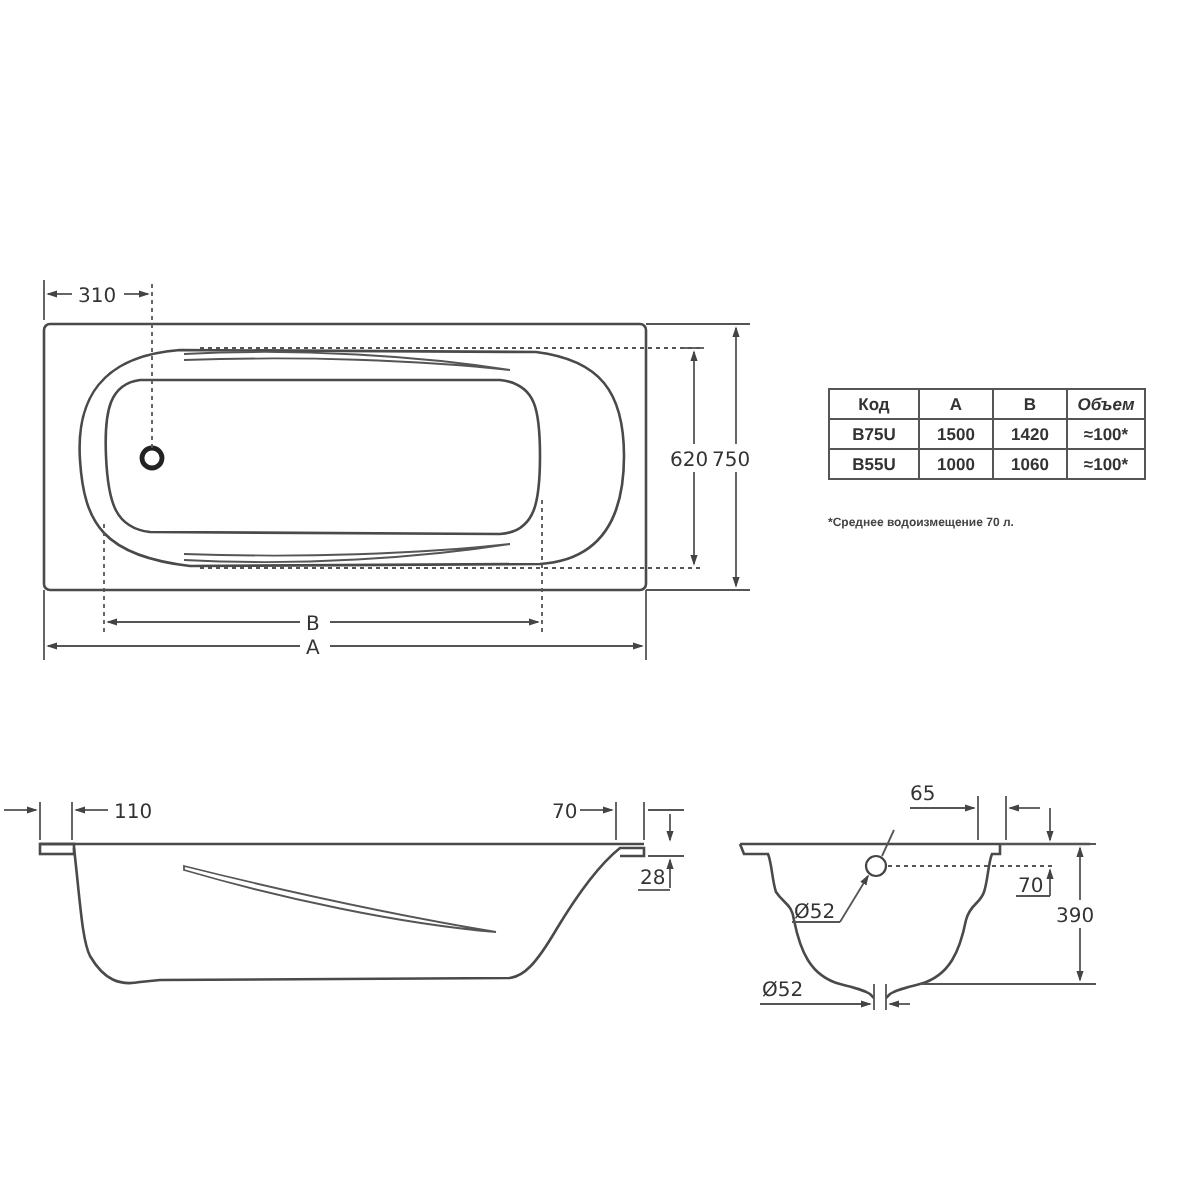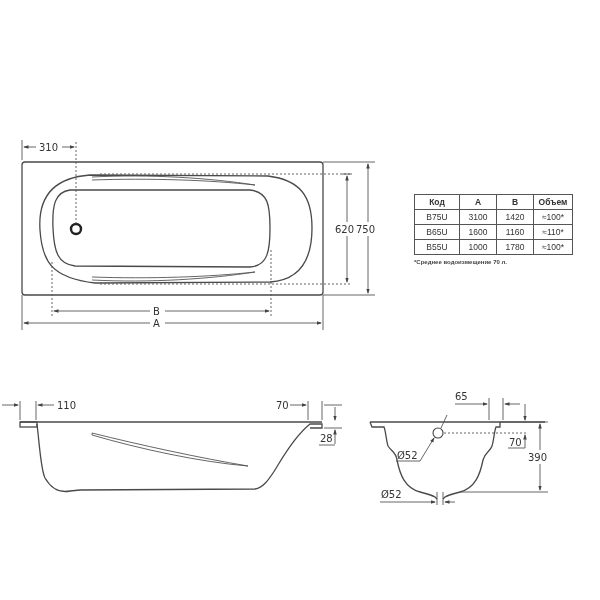--- a/index.html
+++ b/index.html
@@ -3,23 +3,23 @@
   <meta charset="utf-8">
   <style>
     html, body { margin: 0; padding: 0; background: #ffffff; }
     body { width: 600px; height: 600px; position: relative; overflow: hidden; font-family: "DejaVu Sans", sans-serif; }
     svg { position: absolute; left: 0; top: 0; }
     .ln { stroke: #4a4a4a; stroke-width: 1.3; fill: none; }
     .thin { stroke: #555; stroke-width: 0.9; fill: none; }
     .dash { stroke: #555; stroke-width: 0.9; fill: none; stroke-dasharray: 2 2; }
     .dim { font-family: "DejaVu Sans", sans-serif; font-size: 10px; fill: #333; }
     .spec-table { position: absolute; left: 414px; top: 194px; border-collapse: collapse; font-family: "Liberation Sans", sans-serif; font-size: 8.5px; color: #333; }
-    .spec-table th, .spec-table td { border: 1px solid #555; text-align: center; padding: 0; height: 14px; font-weight: normal; }
+    .spec-table th, .spec-table td { border: 1px solid #555; text-align: center; padding: 0; height: 14px; font-weight: bold; }
     .spec-table th { font-weight: bold; }
-    .c1 { width: 44px; } .c2 { width: 36px; } .c3 { width: 36px; } .c4 { width: 38px; }
+    .c1 { width: 44px; } .c2 { width: 36px; } .c3 { width: 36px; } .c4 { width: 38px; font-style: italic; }
     .footnote { position: absolute; left: 414px; top: 259px; font-family: "Liberation Sans", sans-serif; font-size: 6px; font-weight: bold; color: #444; }
   </style>
 </head>
 <body>
 
 <svg width="600" height="600" viewBox="0 0 600 600">
   <defs>
     <marker id="arr" markerWidth="6" markerHeight="6" refX="5" refY="3" orient="auto-start-reverse">
       <path d="M0,1 L6,3 L0,5 Z" fill="#444"></path>
     </marker>
@@ -139,31 +139,25 @@
     <tr>
       <th class="c1">Код</th>
       <th class="c2">A</th>
       <th class="c3">B</th>
       <th class="c4">Объем</th>
     </tr>
   </thead>
   <tbody>
     <tr>
       <td>B75U</td>
-      <td>3100</td>
+      <td>1500</td>
       <td>1420</td>
       <td>≈100*</td>
     </tr>
     <tr>
-      <td>B65U</td>
-      <td>1600</td>
-      <td>1160</td>
-      <td>≈110*</td>
-    </tr>
-    <tr>
       <td>B55U</td>
       <td>1000</td>
-      <td>1780</td>
+      <td>1060</td>
       <td>≈100*</td>
     </tr>
   </tbody>
 </table>
 <div class="footnote">*Среднее водоизмещение 70 л.</div>
 
 </body></html>

